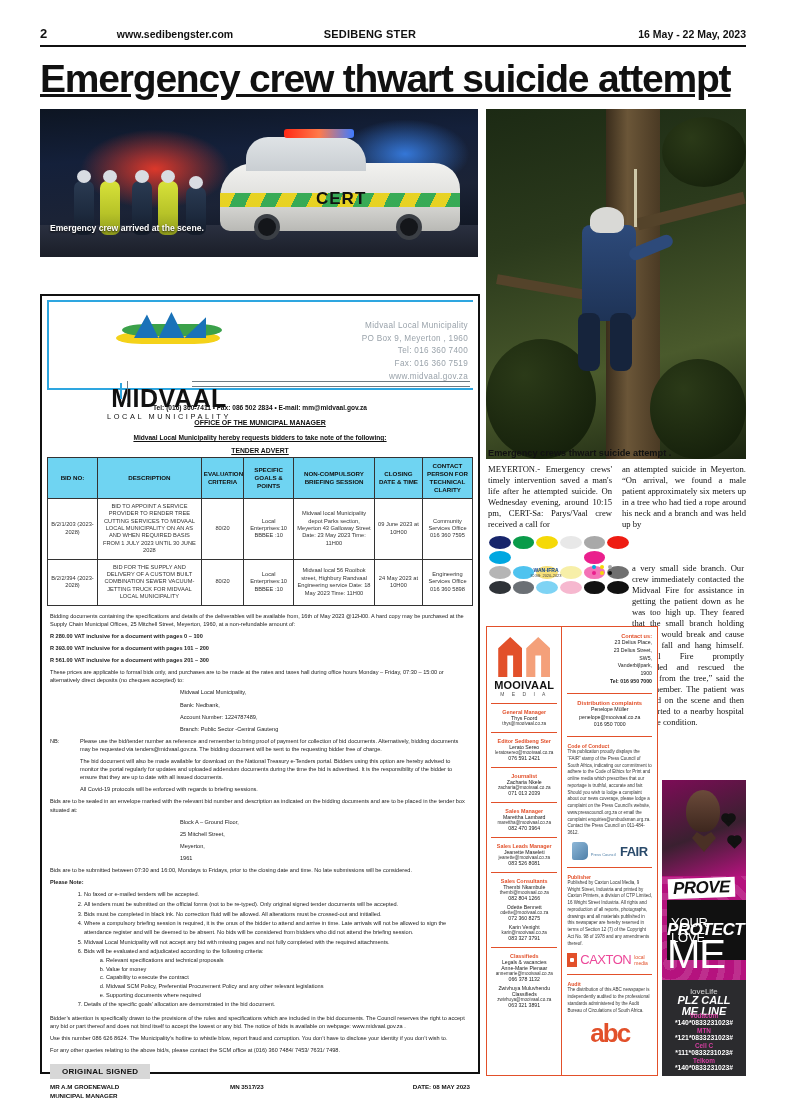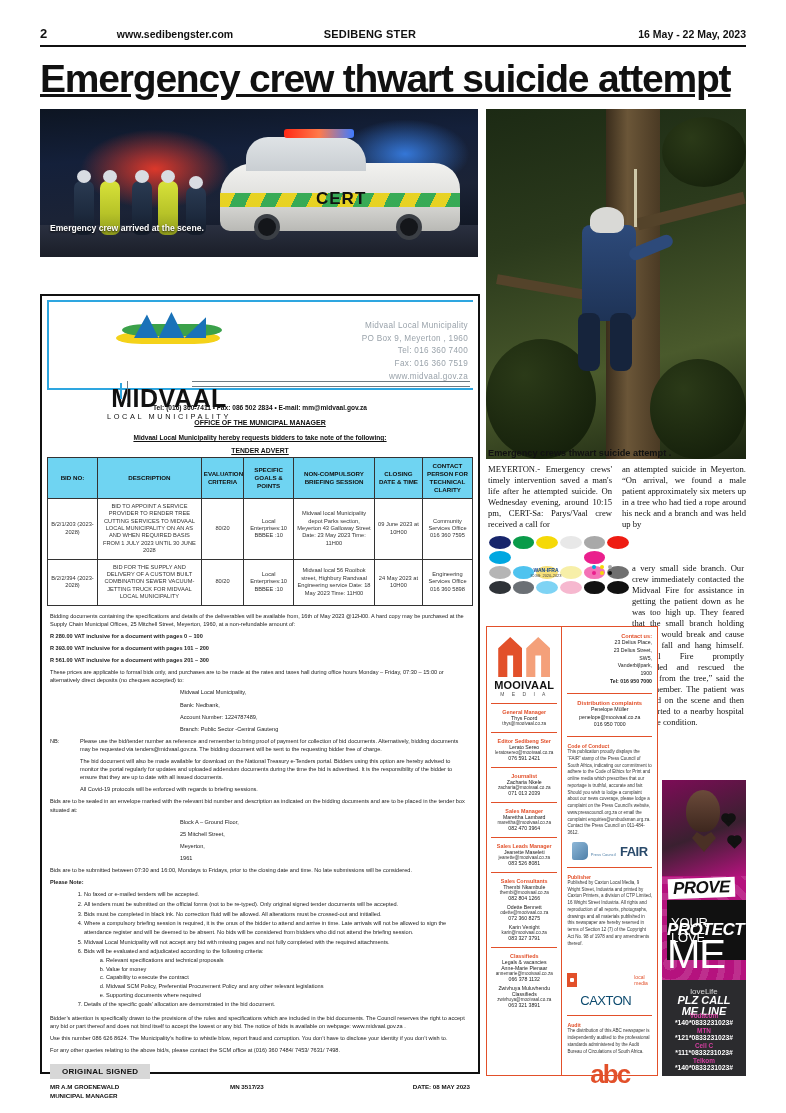--- a/index.html
+++ b/index.html
@@ -172,21 +172,21 @@
   .imp-r .ln-c { font-size:5.2px; text-align:center; color:#222; line-height:1.5; }
   .imp-r .hd-l { font:bold 5.2px "Liberation Sans",sans-serif; color:#e2502a; }
   .imp-r .body { font-size:4.5px; line-height:1.5; color:#333; text-align:left; }
   .fairlogo { display:flex; align-items:center; justify-content:center; gap:3px; margin:5px 0; }
   .fairlogo .bk { width:16px; height:18px; background:linear-gradient(135deg,#8fb8d8,#4e7fa8); border-radius:2px 5px 5px 2px; }
   .fairlogo .tx { font:bold 13px "Liberation Sans",sans-serif; color:#2a4a6a; letter-spacing:-.5px; }
   .fairlogo .sm { font-size:4px; color:#4e7fa8; line-height:1.1; }
   .caxton { display:flex; align-items:center; gap:3px; margin:5px 0 3px; }
   .caxton .sq { width:14px; height:14px; background:#e2502a;
     background-image:radial-gradient(circle at 50% 50%, #fff 2px, transparent 2.5px); }
-  .caxton .ct { font:13px "Liberation Sans",sans-serif; color:#0c4a6e; letter-spacing:-.5px;margin-top:41px; }
+  .caxton .ct { font:13px "Liberation Sans",sans-serif; color:#ec4899; letter-spacing:-.5px; }
   .caxton .cl { font-size:5px; color:#e2502a; }
   .abc { text-align:center; font:bold 26px "Liberation Sans",sans-serif; color:#e2502a; letter-spacing:-2px; margin-top:4px; }
 
   
   .lovelife {
     position:absolute; left:662px; top:780px; width:84px; height:296px;
     background:#b5127e; overflow:hidden; color:#fff;
   }
   .ll-rings { position:absolute; inset:0;
     background:repeating-radial-gradient(circle at 10% 62%, rgba(255,255,255,.12) 0 7px, rgba(0,0,0,0) 7px 16px); }

